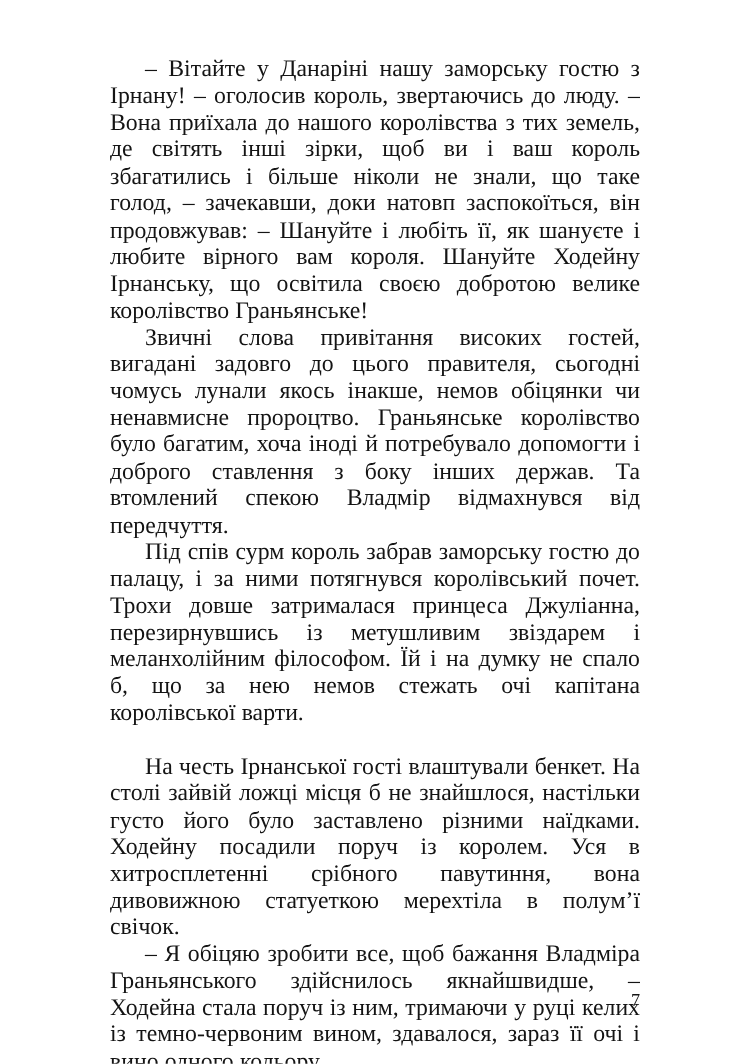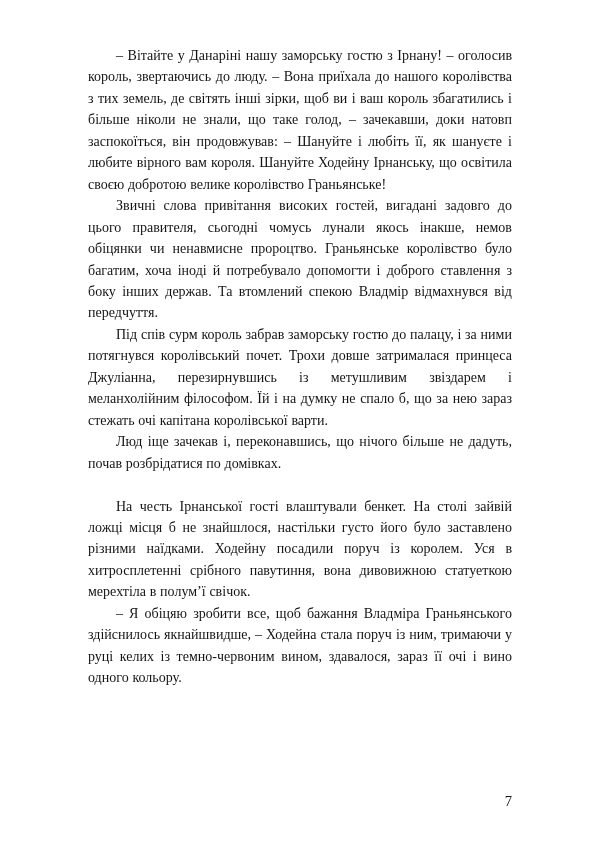--- a/index.html
+++ b/index.html
@@ -25,21 +25,21 @@
     position: absolute;
     left: 88px;
     top: 45px;
     width: 424px;
   }
   .para {
     margin: 0;
     text-align: justify;
     text-align-last: left;
     text-indent: 28px;
-    font-size: 14px;
+    font-size: 19px;
     line-height: 21.45px;
     letter-spacing: 0.01px;
     word-spacing: 0.2px;
     hyphens: manual;
     -webkit-hyphens: manual;
   }
   .spacer {
     height: 21.45px;
   }
   .page-number {
@@ -55,23 +55,22 @@
 <body>
 
 <div class="page">
 
   <div class="text-column">
 
     <p class="para">– Вітайте у Данаріні нашу заморську гостю з Ірнану! – оголосив король, звертаючись до люду. – Вона приїхала до нашого королівства з тих земель, де світять інші зірки, щоб ви і ваш король збагатились і більше ніколи не знали, що таке голод, – зачекавши, доки натовп заспокоїться, він продовжував: – Шануйте і любіть її, як шануєте і любите вірного вам короля. Шануйте Ходейну Ірнанську, що освітила своєю добротою велике королівство Граньянське!</p>
 
     <p class="para">Звичні слова привітання високих гостей, вигадані задовго до цього правителя, сьогодні чомусь лунали якось інакше, немов обіцянки чи ненавмисне пророцтво. Граньянське королівство було багатим, хоча іноді й потребувало допомогти і доброго ставлення з боку інших держав. Та втомлений спекою Владмір відмахнувся від передчуття.</p>
 
-    <p class="para">Під спів сурм король забрав заморську гостю до палацу, і за ними потягнувся королівський почет. Трохи довше затрималася принцеса Джуліанна, перезирнувшись із метушливим звіздарем і меланхолійним філософом. Їй і на думку не спало б, що за нею зараз стежать очі капітана королівської варти.</p>
+    <p class="para">Під спів сурм король забрав заморську гостю до палацу, і за ними потягнувся королівський почет. Трохи довше затрималася принцеса Джуліанна, перезирнувшись із метушливим звіздарем і меланхолійним філософом. Їй і на думку не спало б, що за нею немов стежать очі капітана королівської варти.</p>
 
-    <p class="para">Люд іще зачекав і, переконавшись, що нічого більше не дадуть, почав розбрідатися по домівках.</p>
 
     <div class="spacer"></div>
 
     <p class="para">На честь Ірнанської гості влаштували бенкет. На столі зайвій ложці місця б не знайшлося, настільки густо його було заставлено різними наїдками. Ходейну посадили поруч із королем. Уся в хитросплетенні срібного павутиння, вона дивовижною статуеткою мерехтіла в полум’ї свічок.</p>
 
 
     <p class="para">– Я обіцяю зробити все, щоб бажання Владміра Граньянського здійснилось якнайшвидше, – Ходейна стала поруч із ним, тримаючи у руці келих із темно-червоним вином, здавалося, зараз її очі і вино одного кольору.</p>
 
   </div>
 

